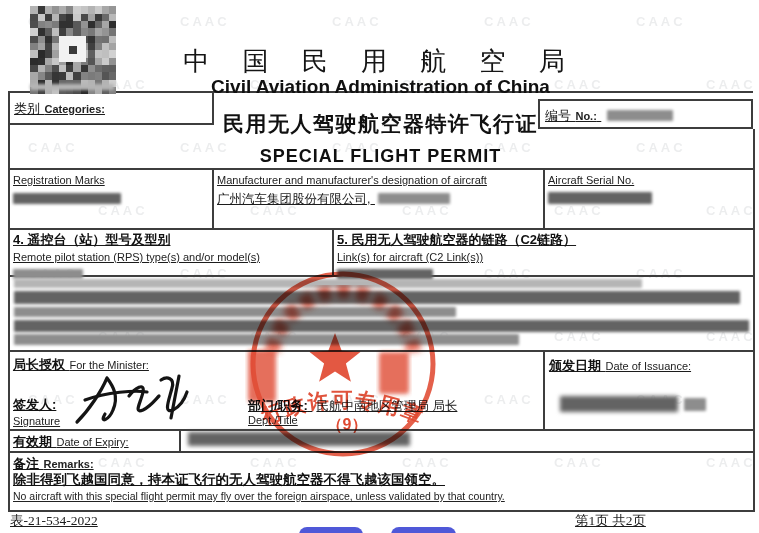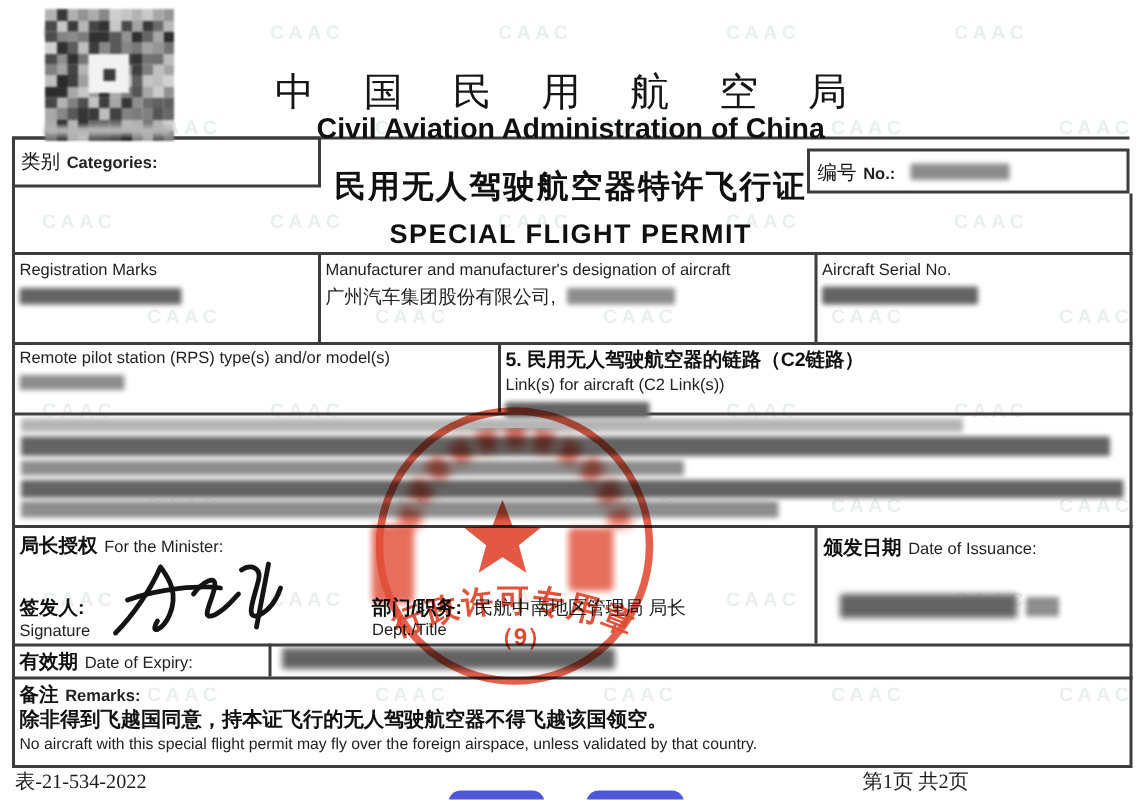--- a/index.html
+++ b/index.html
@@ -11,21 +11,21 @@
   }
   .abs{position:absolute;}
   
   .hline{position:absolute;height:2px;background:#3d3d3d;z-index:2;}
   .vline{position:absolute;width:2px;background:#3d3d3d;z-index:2;}
   .boxed{position:absolute;border:2px solid #3d3d3d;z-index:2;box-sizing:border-box;}
   
   .t-cn{font-weight:bold;font-size:13px;color:#111;}
   .t-en{font-size:11px;color:#222;}
   .t-val{font-size:12.5px;color:#222;}
-  .z3{z-index:3;}
+  .z3{z-index:3;text-decoration:underline;}
   
   .redact{
     display:inline-block;background:#8d8d8d;border-radius:1px;
     filter:blur(1.6px);vertical-align:middle;z-index:3;
   }
   .redact.dark{background:#636363;}
   .redact.light{background:#b5b5b5;}
   
   .title-cn{position:absolute;left:8px;width:745px;text-align:center;
     font-size:26px;letter-spacing:13px;font-weight:500;color:#151515;z-index:3;}
@@ -296,20 +296,21 @@
     <span class="t-val">广州汽车集团股份有限公司,</span>
     <span class="redact" style="width:72px;height:11px;margin-left:3px;"></span>
   </div>
 </div>
 <div class="abs z3" style="left:548px;top:172px;width:200px;">
   <div class="t-en" style="margin-top:2px;">Aircraft Serial No.</div>
   <span class="redact dark" style="width:104px;height:12px;margin-top:5px;"></span>
 </div>
 
 <div class="abs z3" style="left:13px;top:231px;width:312px;">
+  <div class="t-cn">4. 遥控台（站）型号及型别</div>
   <div class="t-en" style="margin-top:2px;">Remote pilot station (RPS) type(s) and/or model(s)</div>
   <span class="redact" style="width:70px;height:10px;margin-top:3px;"></span>
 </div>
 <div class="abs z3" style="left:337px;top:231px;width:410px;">
   <div class="t-cn">5. 民用无人驾驶航空器的链路（C2链路）</div>
   <div class="t-en" style="margin-top:2px;">Link(s) for aircraft (C2 Link(s))</div>
   <span class="redact dark" style="width:96px;height:11px;margin-top:3px;"></span>
 </div>
 
 <div class="abs" style="left:8px;top:275px;width:745px;height:75px;z-index:3;">

